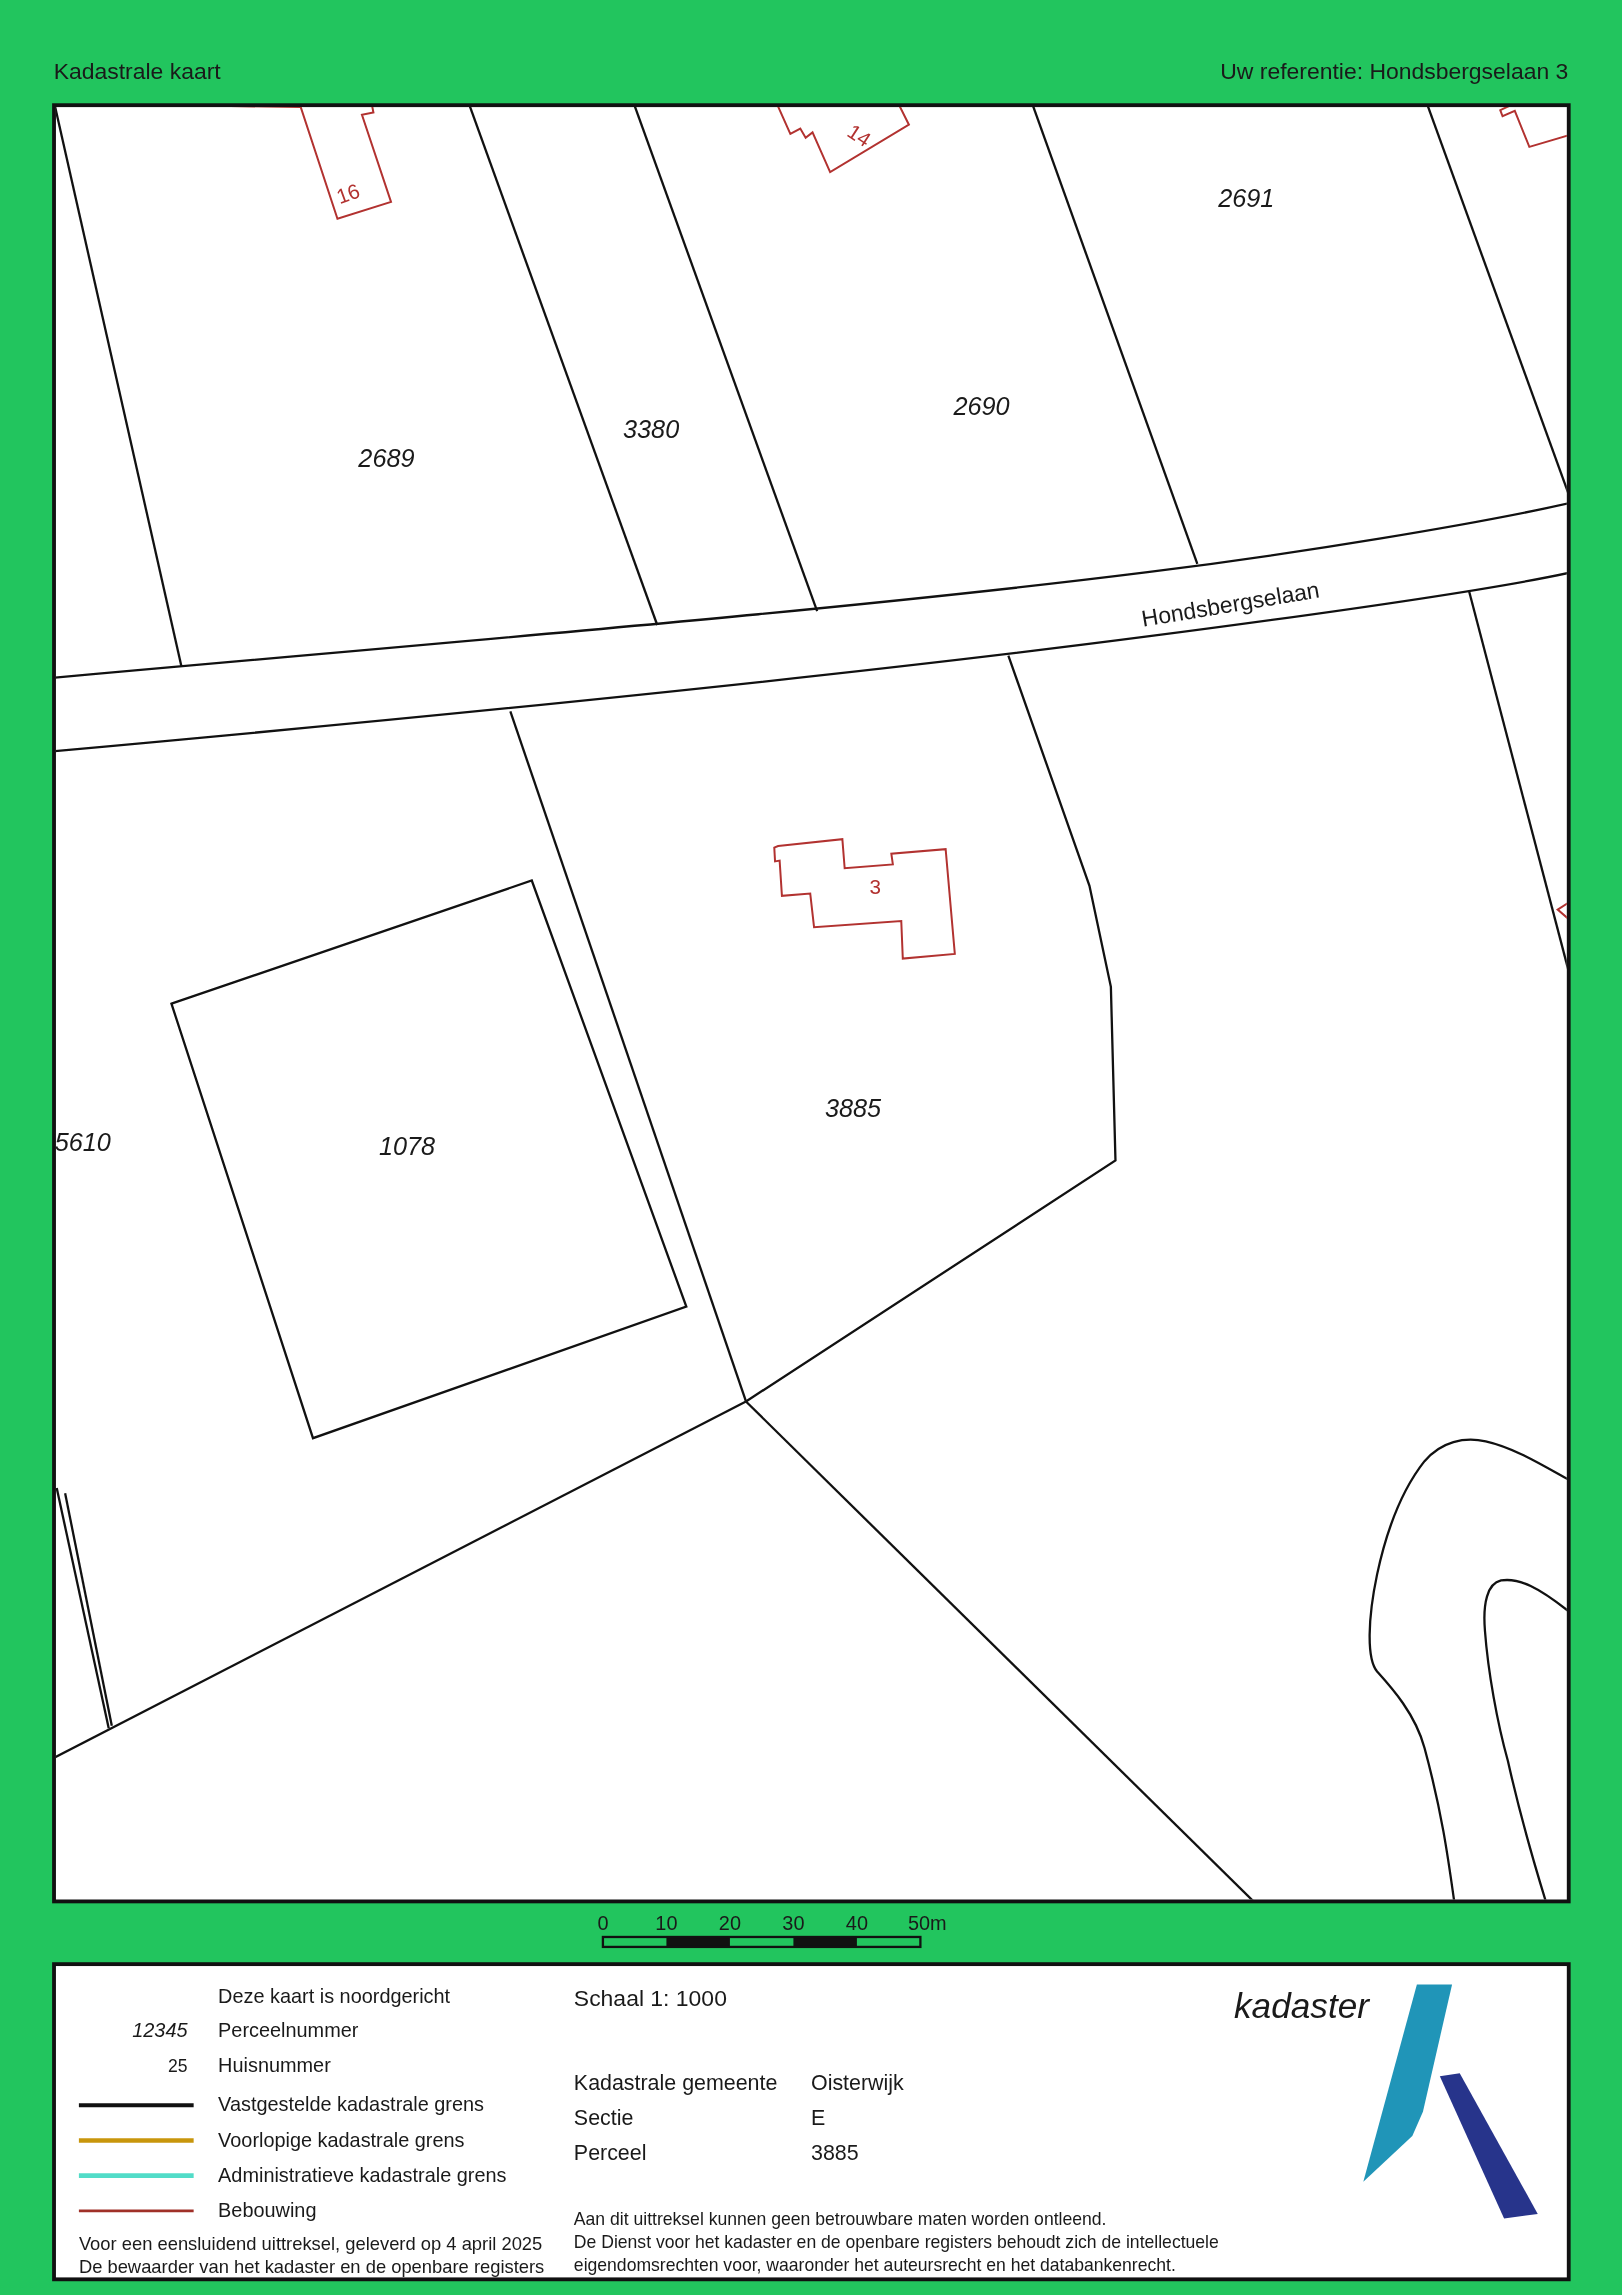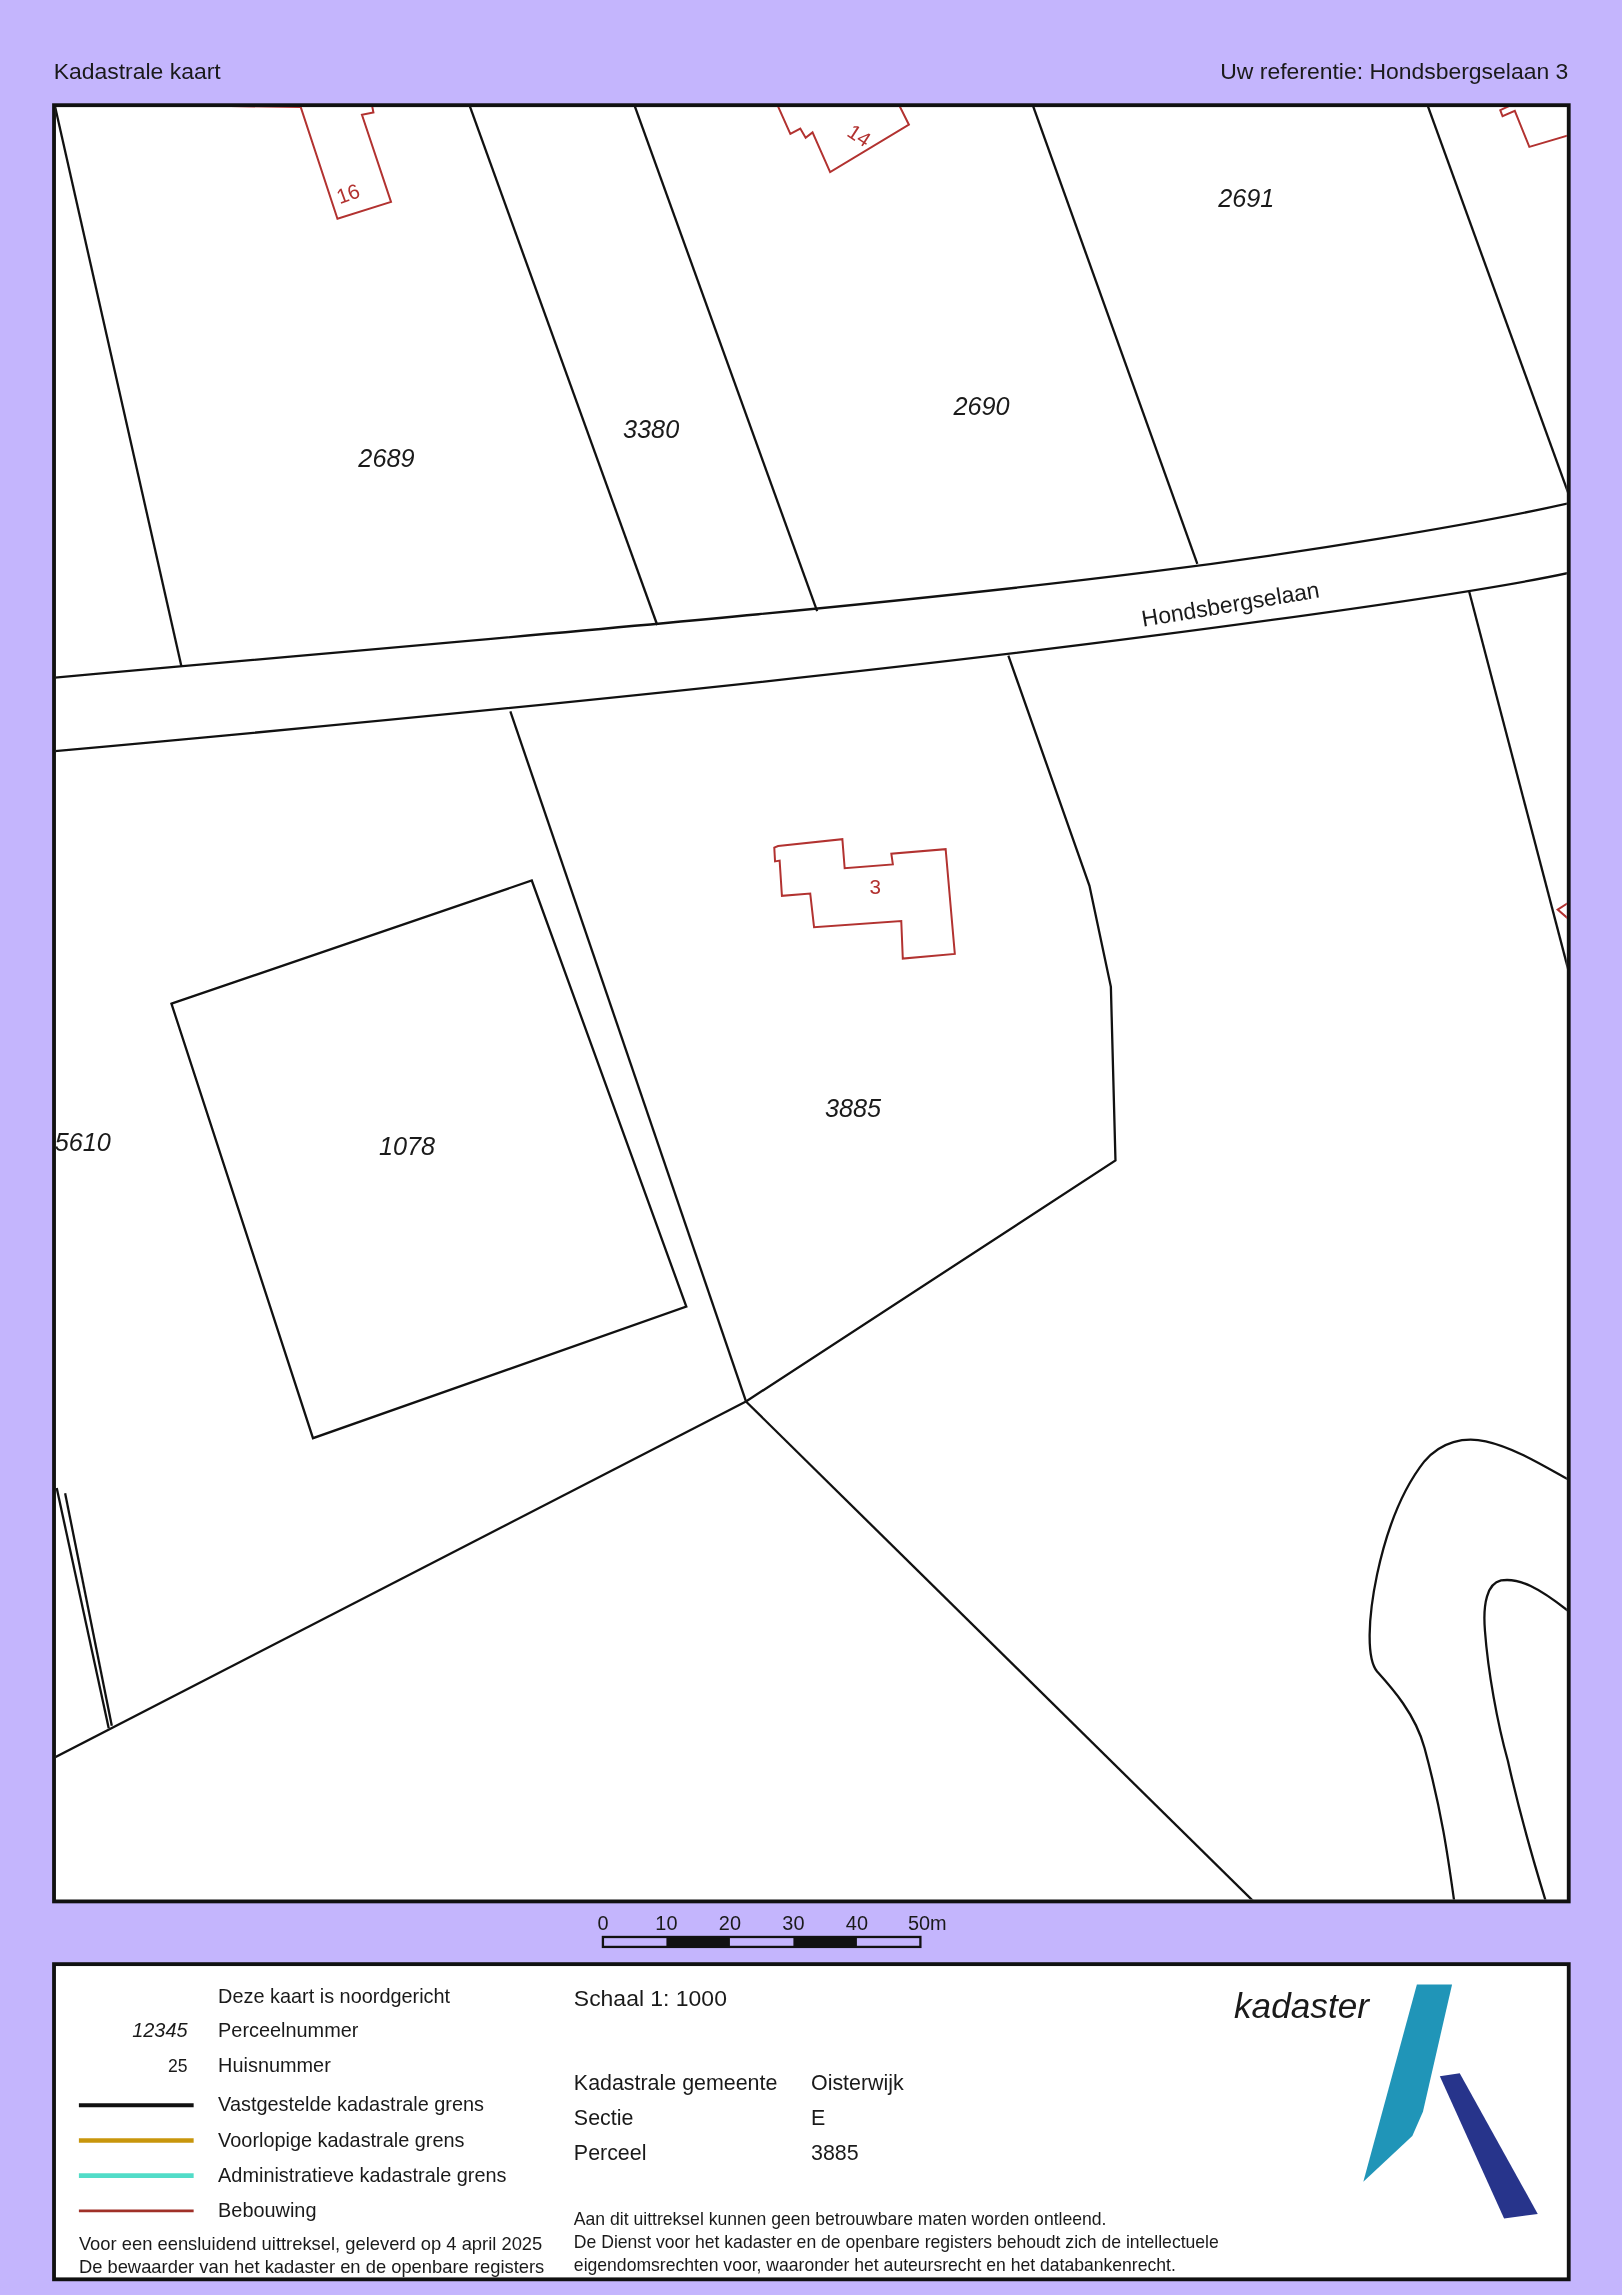--- a/index.html
+++ b/index.html
@@ -1,16 +1,16 @@
 <!DOCTYPE html>
 <html style="font-size:12.2px"><head>
 <meta charset="utf-8">
 <style>
   html,body{margin:0;padding:0;background:#ffffff;}
-  .page{position:relative;width:1622px;height:2295px;background:#c4b5fd;font-family:"Liberation Sans",sans-serif;}
+  .page{position:relative;width:1622px;height:2295px;background:#22c55e;font-family:"Liberation Sans",sans-serif;}
   svg text{font-family:"Liberation Sans","DejaVu Sans",sans-serif;fill:#1a1a1a;}
   svg .parcel-label{font-style:italic;font-size:33px;}
   svg .house-label{fill:#b23230;font-size:27px;}
   svg .black-line{stroke:#111111;stroke-width:3;fill:none;}
   svg .red-line{stroke:#b23230;stroke-width:2.6;fill:none;}
   svg .frame{fill:#ffffff;stroke:#111111;stroke-width:5;}
   svg .legend-label{font-size:26px;}
   svg .small-text{font-size:24px;}
 </style>
 </head>

